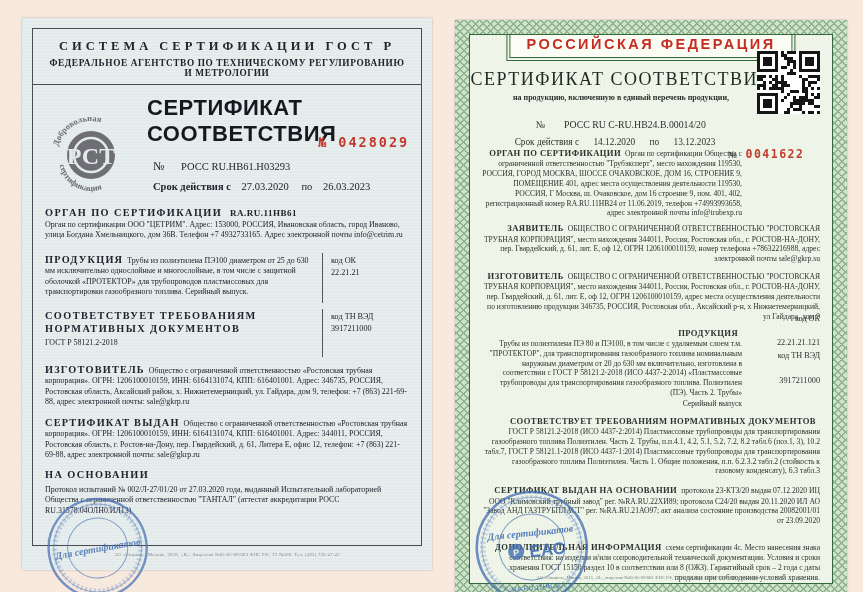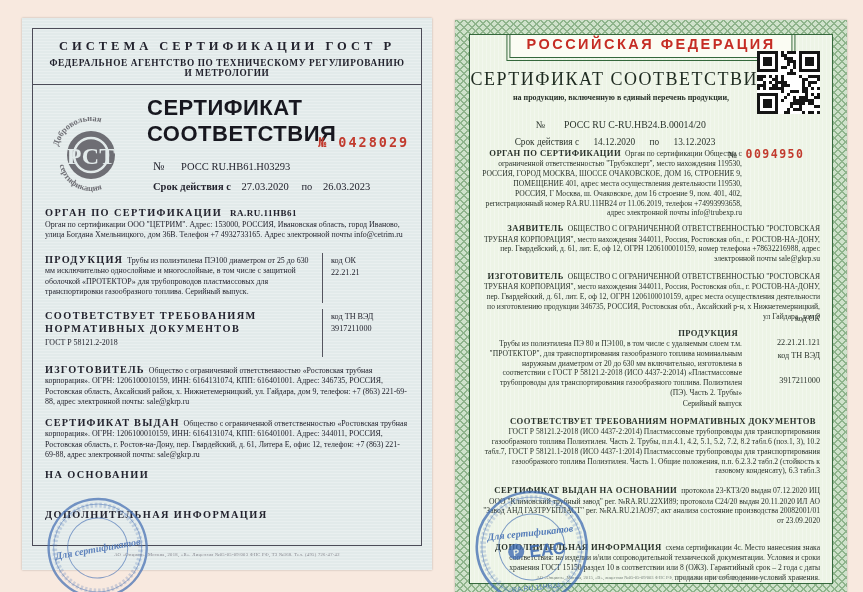--- a/index.html
+++ b/index.html
@@ -146,20 +146,21 @@
       <div class="l-sec" style="margin-top:10px;">
         <span class="l-lbl-inline">ИЗГОТОВИТЕЛЬ</span><span>Общество с ограниченной ответственностью «Ростовская трубная корпорация». ОГРН: 1206100010159, ИНН: 6164131074, КПП: 616401001. Адрес: 346735, РОССИЯ, Ростовская область, Аксайский район, х. Нижнетемерницкий, ул. Гайдара, дом 9, телефон: +7 (863) 221-69-88, адрес электронной почты: sale@gkrp.ru</span>
       </div>
 
       <div class="l-sec" style="margin-top:8px;">
         <span class="l-lbl-inline">СЕРТИФИКАТ ВЫДАН</span><span>Общество с ограниченной ответственностью «Ростовская трубная корпорация». ОГРН: 1206100010159, ИНН: 6164131074, КПП: 616401001. Адрес: 344011, РОССИЯ, Ростовская область, г. Ростов-на-Дону, пер. Гвардейский, д. 61, Литера Е, офис 12, телефон: +7 (863) 221-69-88, адрес электронной почты: sale@gkrp.ru</span>
       </div>
 
       <div class="l-sec" style="margin-top:8px;">
         <div class="l-lbl">НА ОСНОВАНИИ</div>
+        <div style="margin-top:3px;">Протокол испытаний № 002/Л-27/01/20 от 27.03.2020 года, выданный Испытательной лабораторией Общества с ограниченной ответственностью "ТАНТАЛ" (аттестат аккредитации РОСС RU.31578.04ОЛН0.ИЛ13)</div>
       </div>
 
       <div class="l-sec" style="margin-top:26px;">
         <div class="l-lbl">ДОПОЛНИТЕЛЬНАЯ ИНФОРМАЦИЯ</div>
 
       </div>
 
     </div>
 
     <div class="l-rednum">№ 0428029</div>
@@ -325,21 +326,21 @@
             <rect x="42" y="0" width="21" height="21" fill="#151515"></rect>
             <rect x="45" y="3" width="15" height="15" fill="#fff"></rect>
             <rect x="48" y="6" width="9" height="9" fill="#151515"></rect>
             <rect x="0" y="42" width="21" height="21" fill="#151515"></rect>
             <rect x="3" y="45" width="15" height="15" fill="#fff"></rect>
             <rect x="6" y="48" width="9" height="9" fill="#151515"></rect>
           </svg></div>
 
       <div class="r-rednum">
         <span>№</span>
-        <b>0094950</b>
+        <b>0041622</b>
       </div>
 
       <div class="r-content">
 
         <div class="r-sec" style="padding-right:78px;">
           <span class="r-lbl">ОРГАН ПО СЕРТИФИКАЦИИ</span><span>Орган по сертификации Общества с ограниченной ответственностью "Трубэксперт", место нахождения 119530, РОССИЯ, ГОРОД МОСКВА, ШОССЕ ОЧАКОВСКОЕ, ДОМ 16, СТРОЕНИЕ 9, ПОМЕЩЕНИЕ 401, адрес места осуществления деятельности 119530, РОССИЯ, Г Москва, ш. Очаковское, дом 16 строение 9, пом. 401, 402, регистрационный номер RA.RU.11НВ24 от 11.06.2019, телефон +74993993658, адрес электронной почты info@trubexp.ru</span>
         </div>
 
         <div class="r-sec">
           <span class="r-lbl">ЗАЯВИТЕЛЬ</span><span>ОБЩЕСТВО С ОГРАНИЧЕННОЙ ОТВЕТСТВЕННОСТЬЮ "РОСТОВСКАЯ ТРУБНАЯ КОРПОРАЦИЯ", место нахождения 344011, Россия, Ростовская обл., г. РОСТОВ-НА-ДОНУ, пер. Гвардейский, д. 61, лит. Е, оф 12, ОГРН 1206100010159, номер телефона +78632216988, адрес электронной почты sale@gkrp.su</span>

